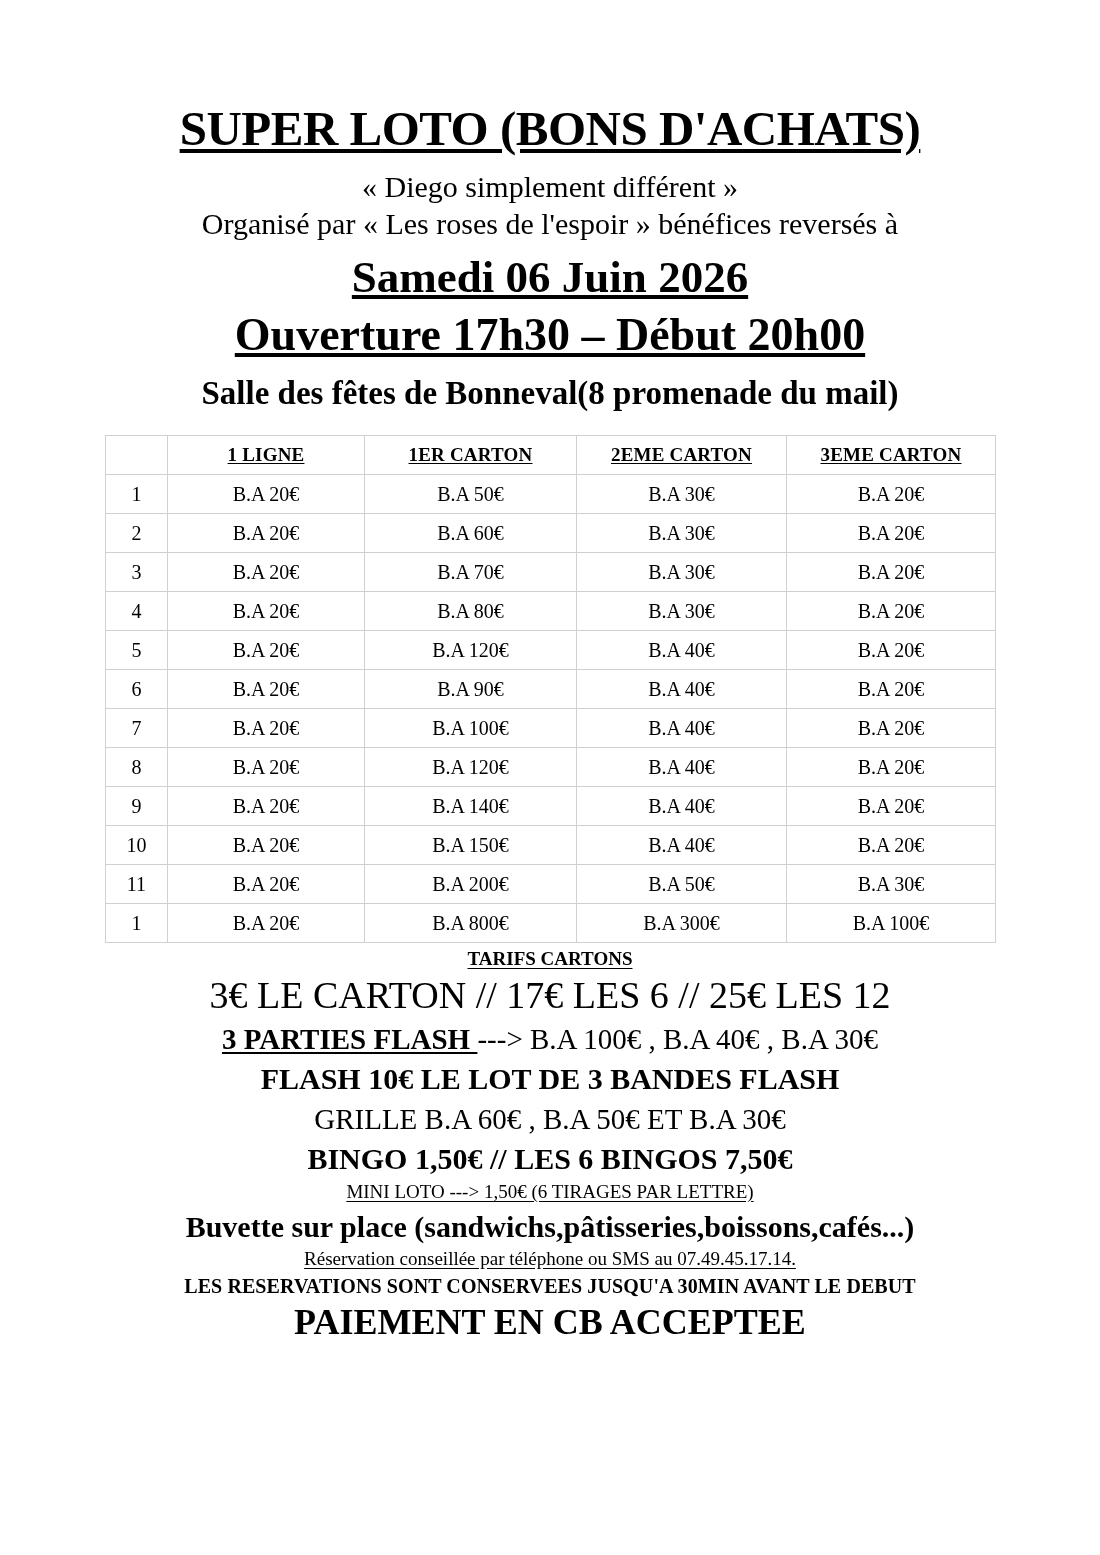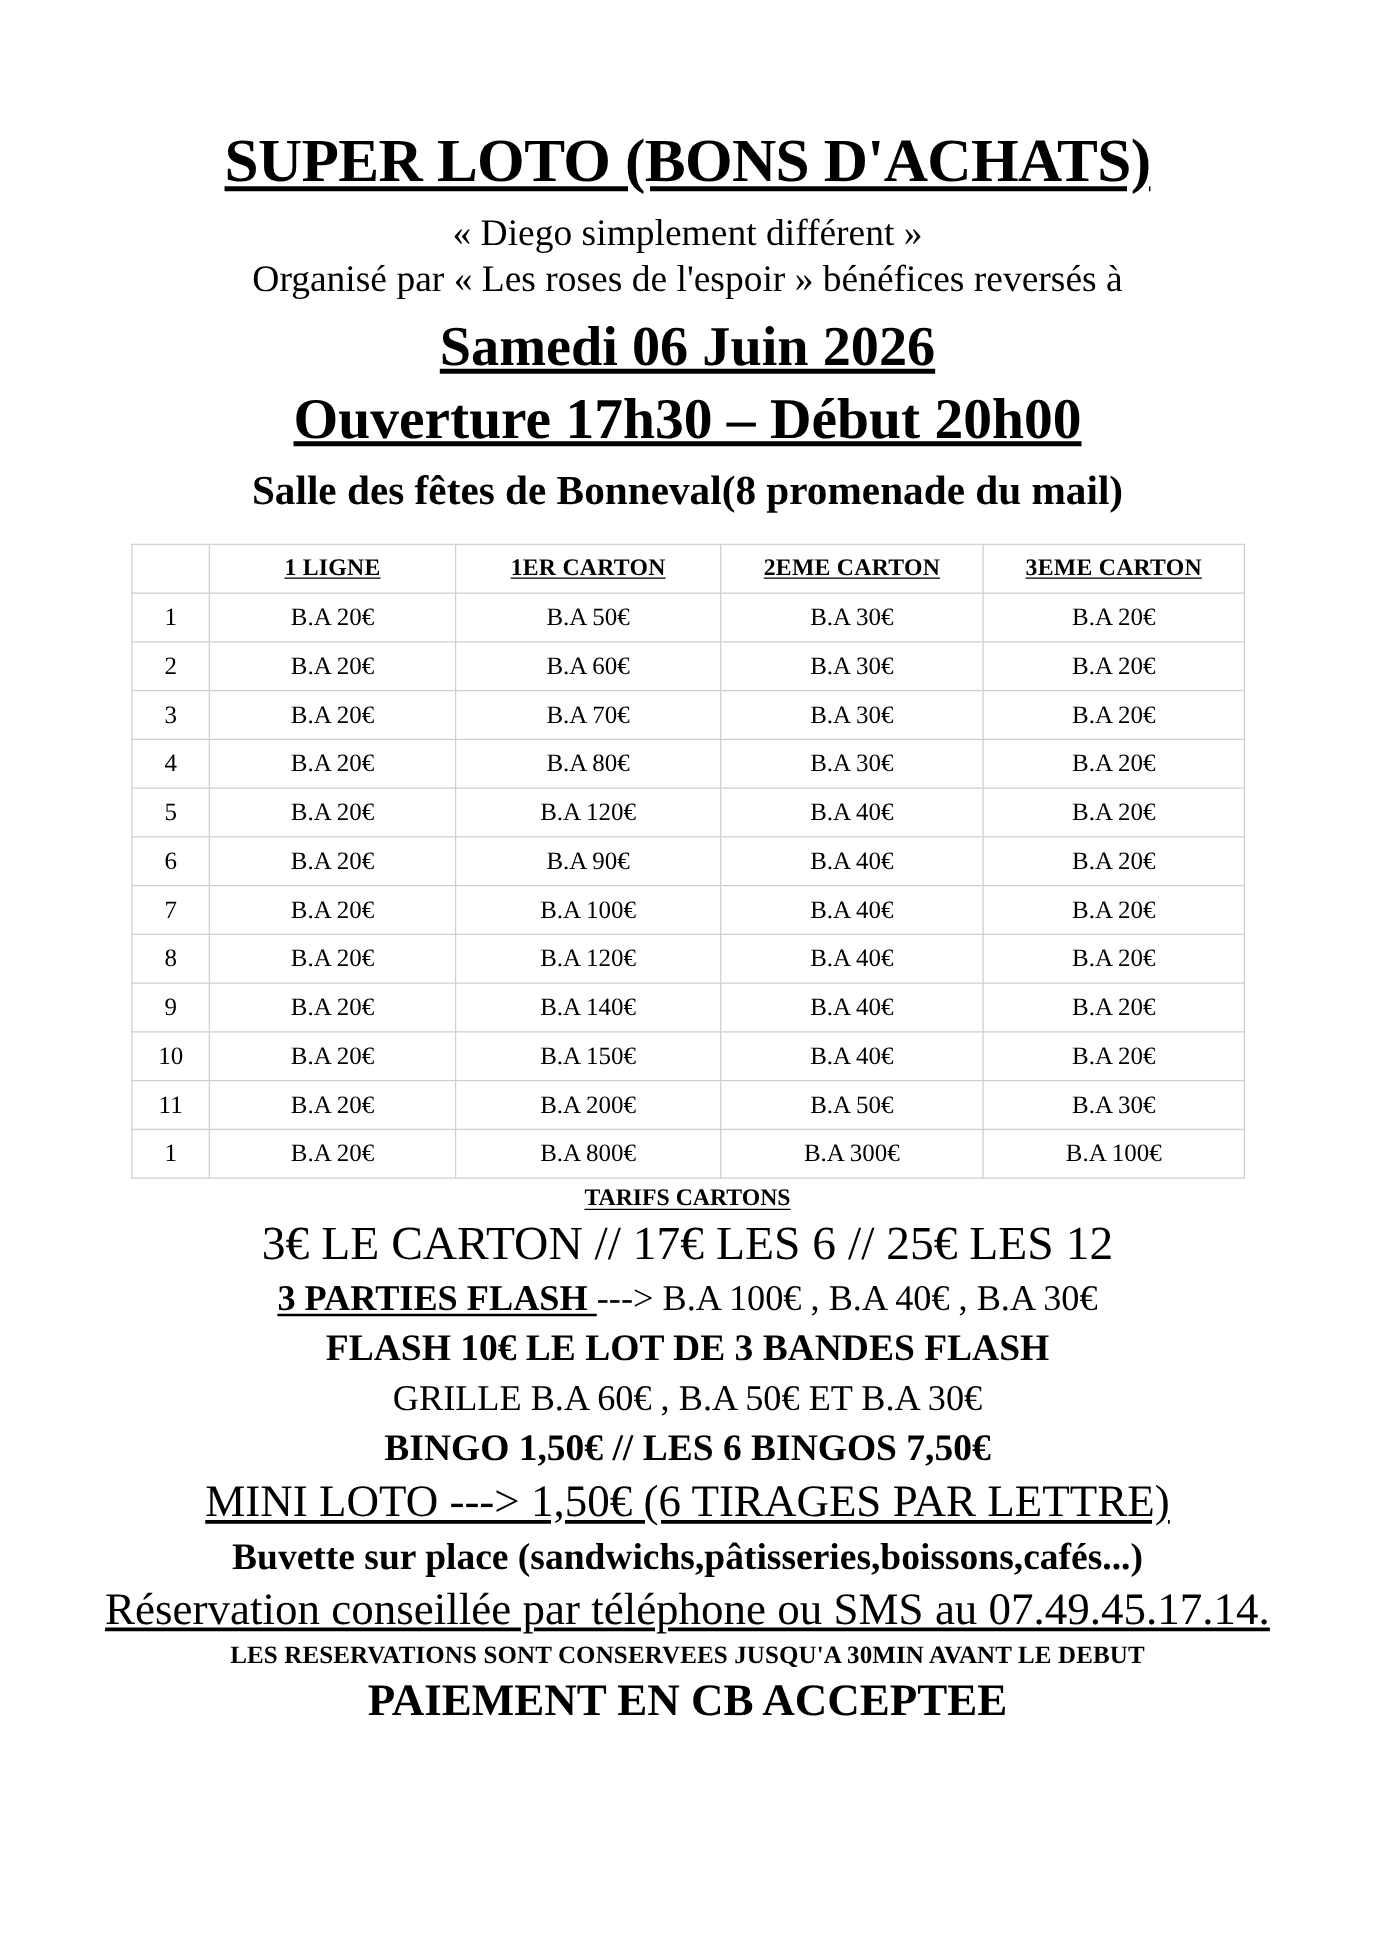--- a/index.html
+++ b/index.html
@@ -147,21 +147,21 @@
   }
   .line-buvette {
     font-size: 30px;
     font-weight: bold;
     text-align: center;
     margin: 0;
     padding-top: 8px;
     line-height: 1.12;
   }
   .line-resa {
-    font-size: 36px;
+    font-size: 19px;
     text-align: center;
     margin: 0;
     padding-top: 4px;
     line-height: 1.12;
     text-decoration: underline;
     text-underline-offset: 3px;
   }
   .line-small-b {
     font-size: 20px;
     font-weight: bold;

